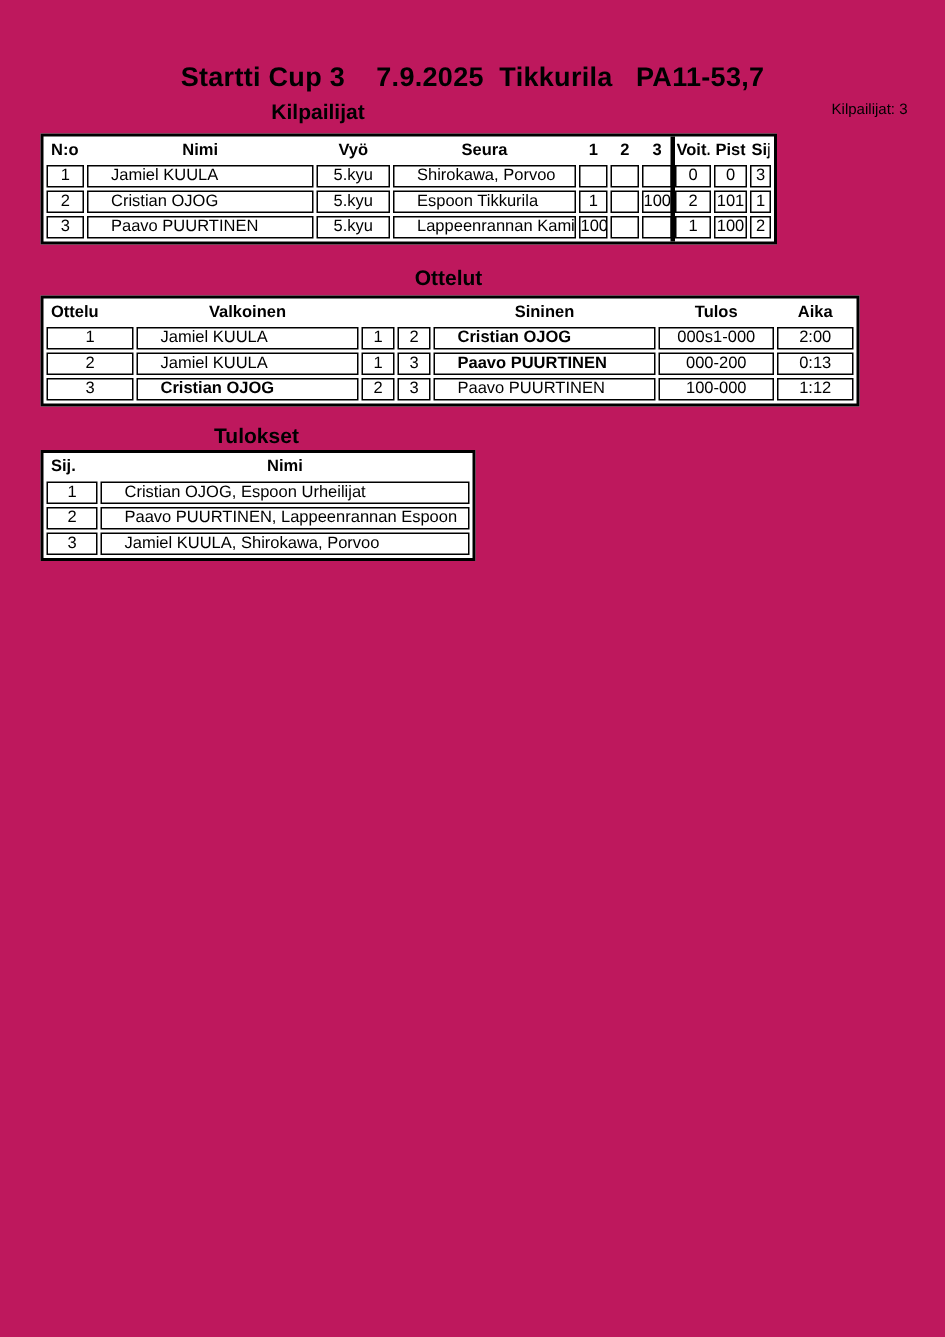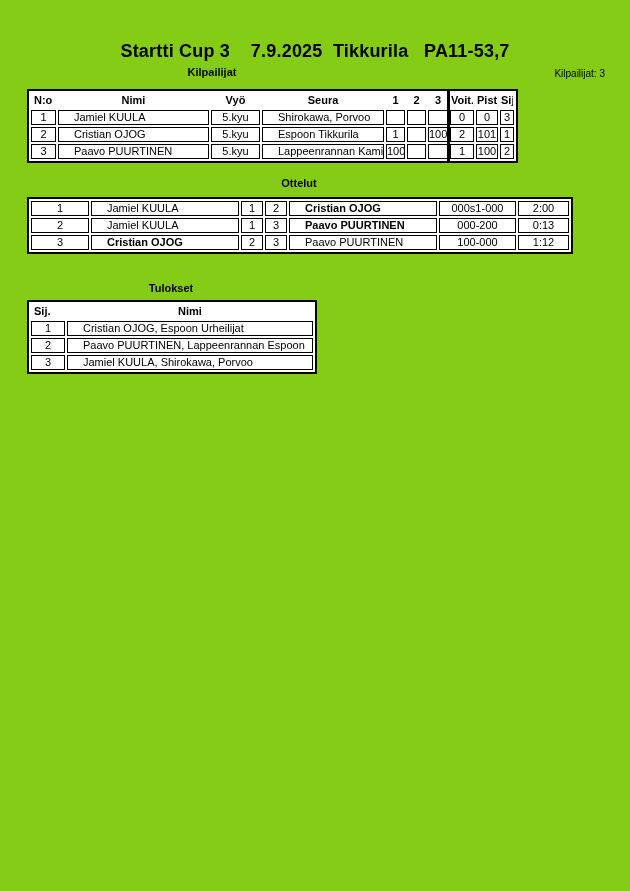--- a/index.html
+++ b/index.html
@@ -1,26 +1,26 @@
 <!DOCTYPE html>
 <html><head>
 <meta charset="utf-8">
 <style>
   html,body{margin:0;padding:0;background:#fff;}
   .page{
-    position:relative;width:630px;height:891px;background:#84cc16;
+    position:relative;width:630px;height:891px;background:#be185d;
     font-family:"Liberation Sans","DejaVu Sans",sans-serif;color:#000;overflow:hidden;
   }
   .title{
     position:absolute;top:41px;left:0;width:630px;text-align:center;
     font-size:18px;font-weight:bold;white-space:pre;letter-spacing:0.2px;
   }
   .sec-heading{
     position:absolute;transform:translateX(-50%);
-    font-size:11px;font-weight:bold;white-space:nowrap;
+    font-size:14px;font-weight:bold;white-space:nowrap;
   }
   .h-kilpailijat{left:212px;top:66px;}
   .h-ottelut{left:299px;top:177px;text-align:right;}
   .h-tulokset{left:171px;top:282px;}
   .count{
     position:absolute;top:68px;right:25px;font-size:10px;white-space:nowrap;
   }
   .tblwrap{
     position:absolute;border:2px solid #000;background:#fff;box-sizing:border-box;
   }
@@ -127,20 +127,29 @@
       <colgroup>
         <col style="width:58px">
           <col style="width:148px">
           <col style="width:22px">
           <col style="width:22px">
         <col style="width:148px">
           <col style="width:77px">
           <col style="width:51px">
       </colgroup>
       <tbody>
+          <tr>
+        <th class="hl">Ottelu</th>
+        <th class="ac">Valkoinen</th>
+        <th></th>
+        <th></th>
+        <th class="ac">Sininen</th>
+        <th class="ac">Tulos</th>
+        <th class="ac">Aika</th>
+      </tr>
       <tr>
         <td class="ac">1</td>
         <td class="al">Jamiel KUULA</td>
         <td class="ac">1</td>
         <td class="ac">2</td>
         <td class="al bold">Cristian OJOG</td>
         <td class="ac">000s1-000</td>
         <td class="ac">2:00</td>
       </tr>
       <tr>

